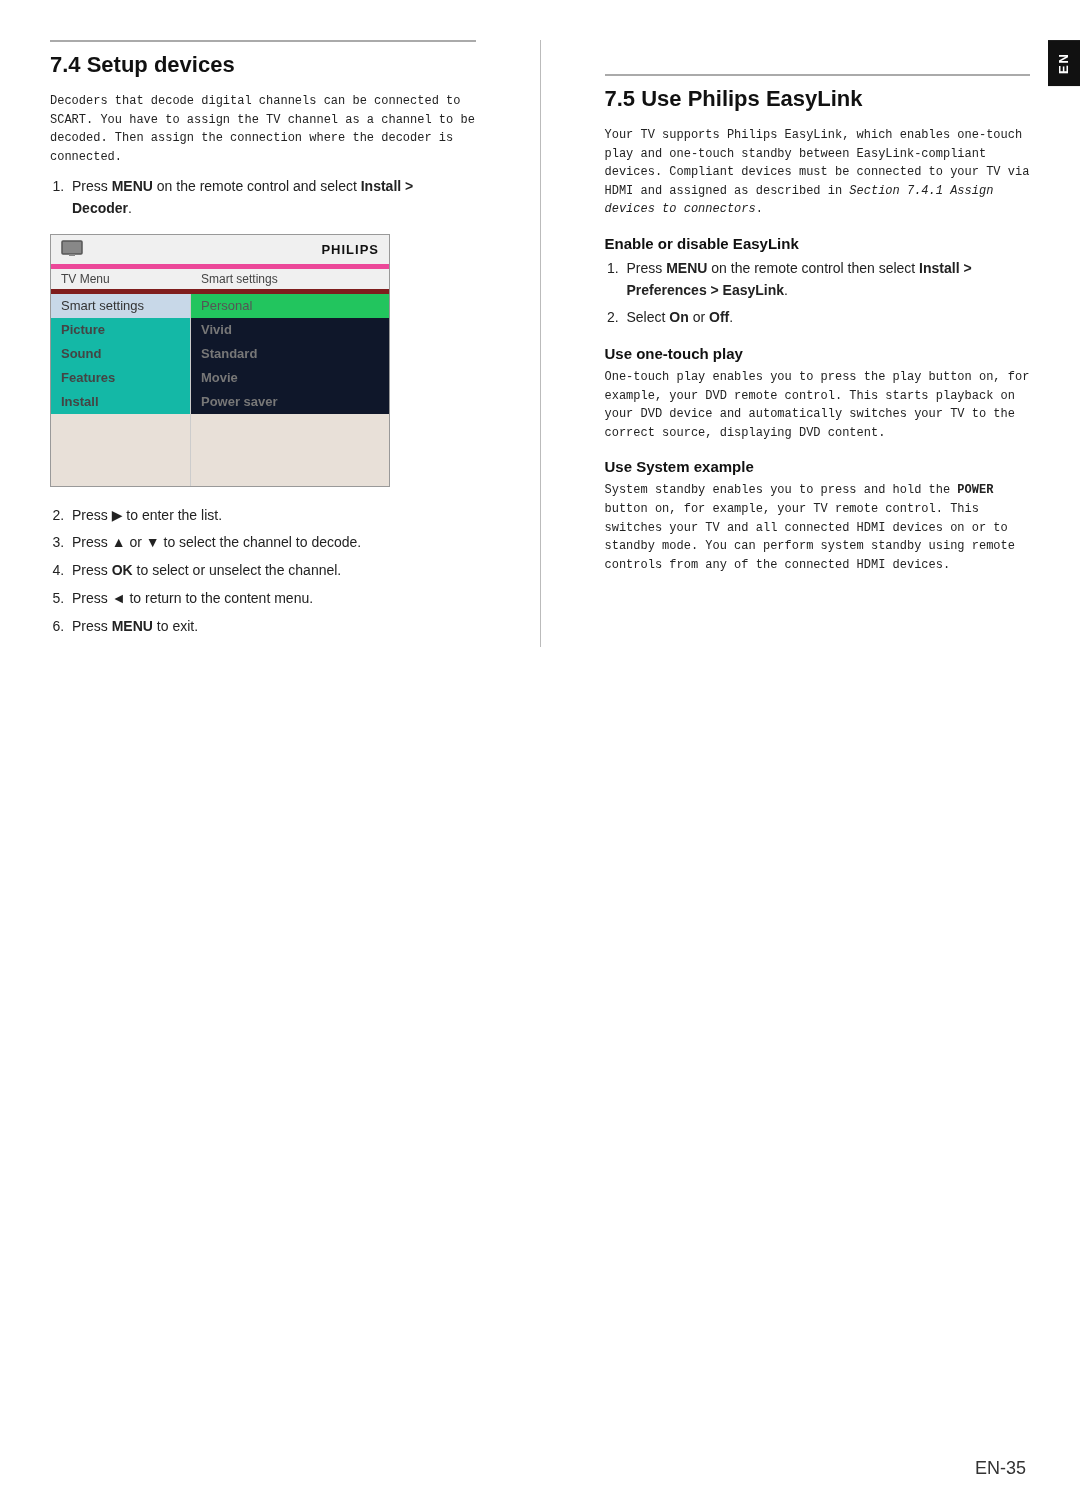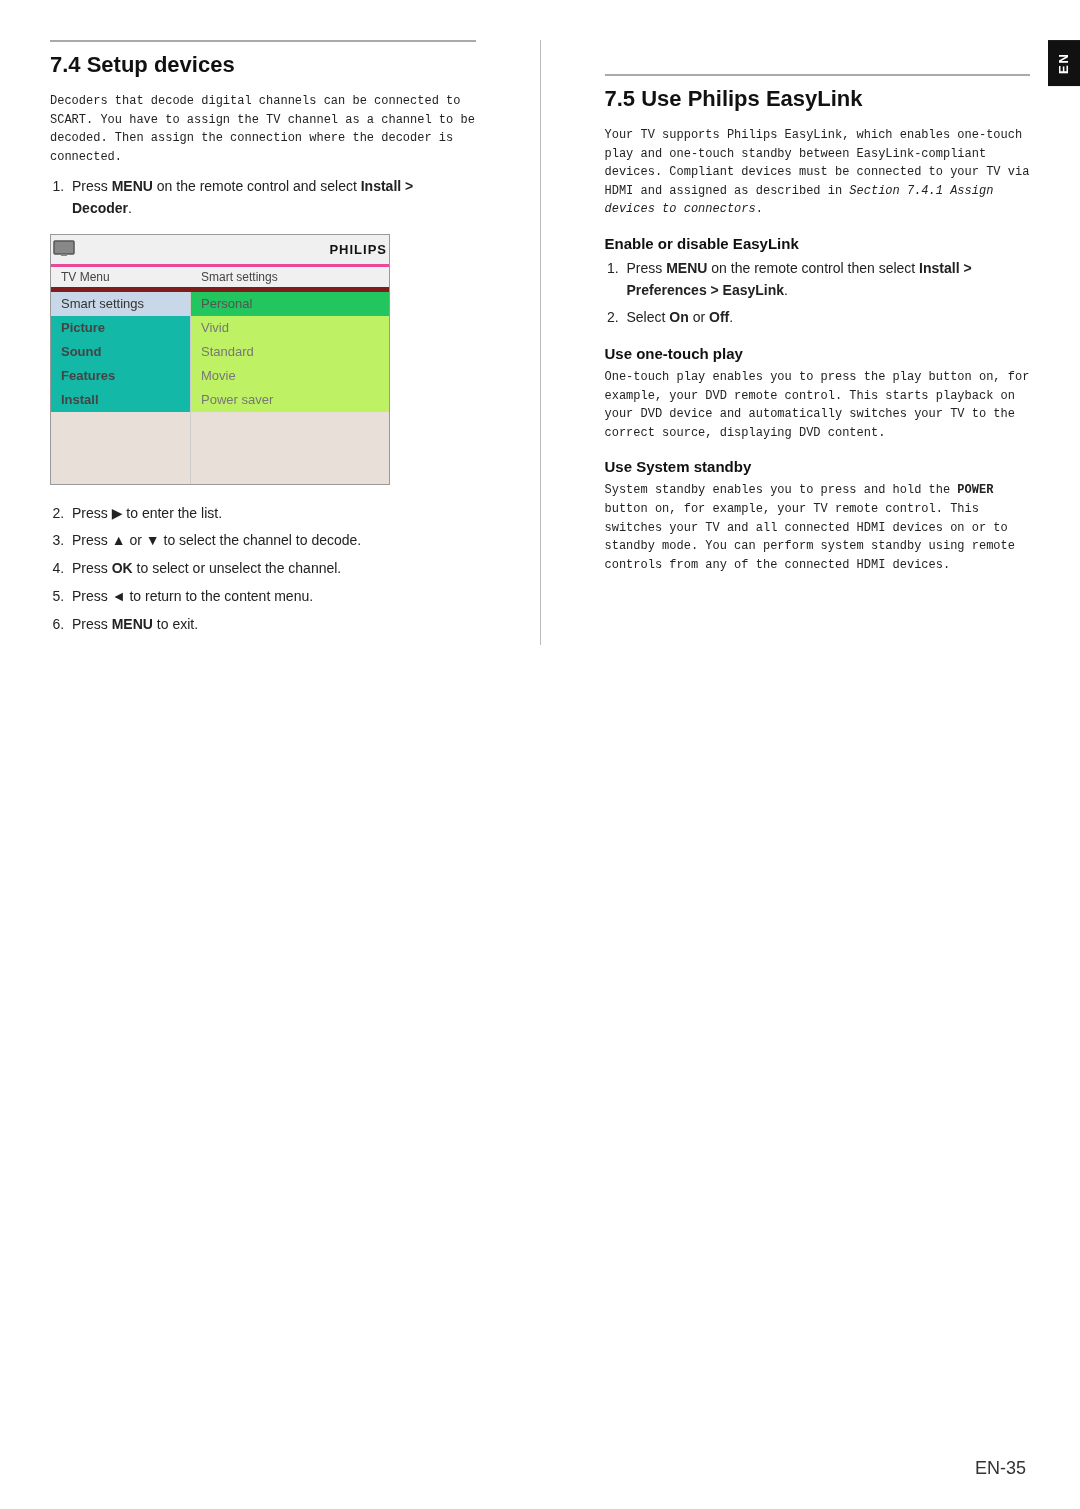--- a/index.html
+++ b/index.html
@@ -89,22 +89,22 @@
       margin: 14px 0 18px 0;
       font-size: 13px;
       background: #f0f0f0;
     }
 
     .tv-menu-header {
       display: flex;
       justify-content: space-between;
       align-items: center;
       background: #f0f0f0;
-      padding: 5px 2px;
-      border-bottom: 3px solid #ec4899;
+      padding: 5px 10px;
+      border-bottom: 5px solid #ec4899;
     }
 
     .tv-menu-header .philips-logo {
       font-size: 13px;
       font-weight: bold;
       letter-spacing: 1px;
       color: #111;
     }
 
     .tv-menu-col-header {
@@ -152,22 +152,23 @@
     .tv-menu-row.highlight {
       background: #c8d8e8;
     }
 
     .tv-menu-row.right-highlight {
       background: #22c55e;
       color: #555;
     }
 
     .tv-menu-row.right-normal {
-      background: #bef264;
+      background: #0f172a;
       color: #777;
+      font-weight: bold;
     }
 
     .tv-menu-row.empty {
       background: #e8e0d8;
     }
 
     .tv-menu-row.left-normal {
       background: #14b8a6;
       color: #444;
       font-weight: bold;
@@ -299,21 +300,21 @@
         </li>
         <li>
           Select <strong>On</strong> or <strong>Off</strong>.
         </li>
       </ol>
 
       <div class="subsection-title">Use one-touch play</div>
 
       <p>One-touch play enables you to press the play button on, for example, your DVD remote control. This starts playback on your DVD device and automatically switches your TV to the correct source, displaying DVD content.</p>
 
-      <div class="subsection-title">Use System standby</div>
+      <div class="subsection-title">Use System example</div>
 
       <p>
         System standby enables you to press and hold the <strong>POWER</strong> button on, for example, your TV remote control. This switches your TV and all connected HDMI devices on or to standby mode. You can perform system standby using remote controls from any of the connected HDMI devices.
       </p>
 
     </div>
 
   </div>
 
   <div class="page-number">EN-35</div>

